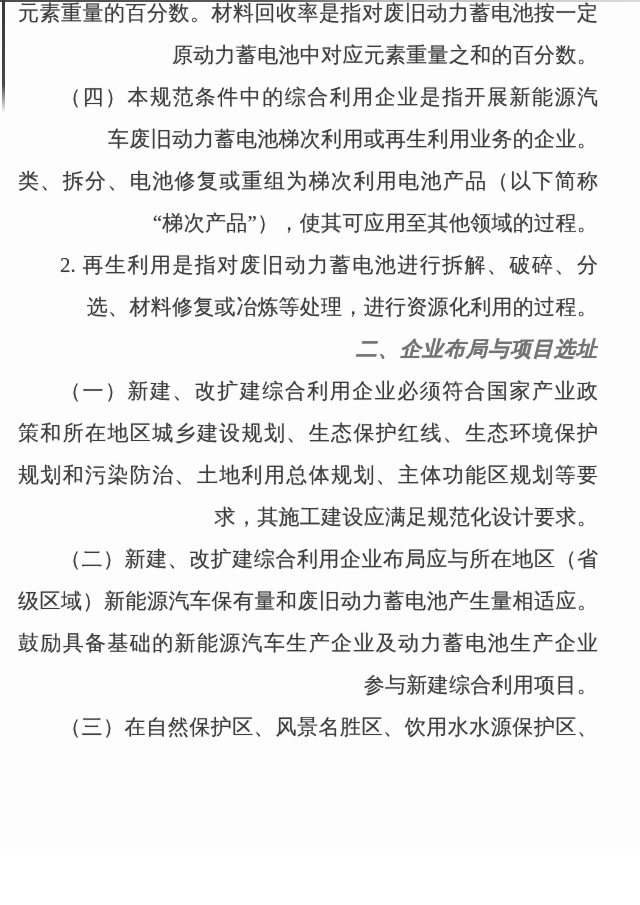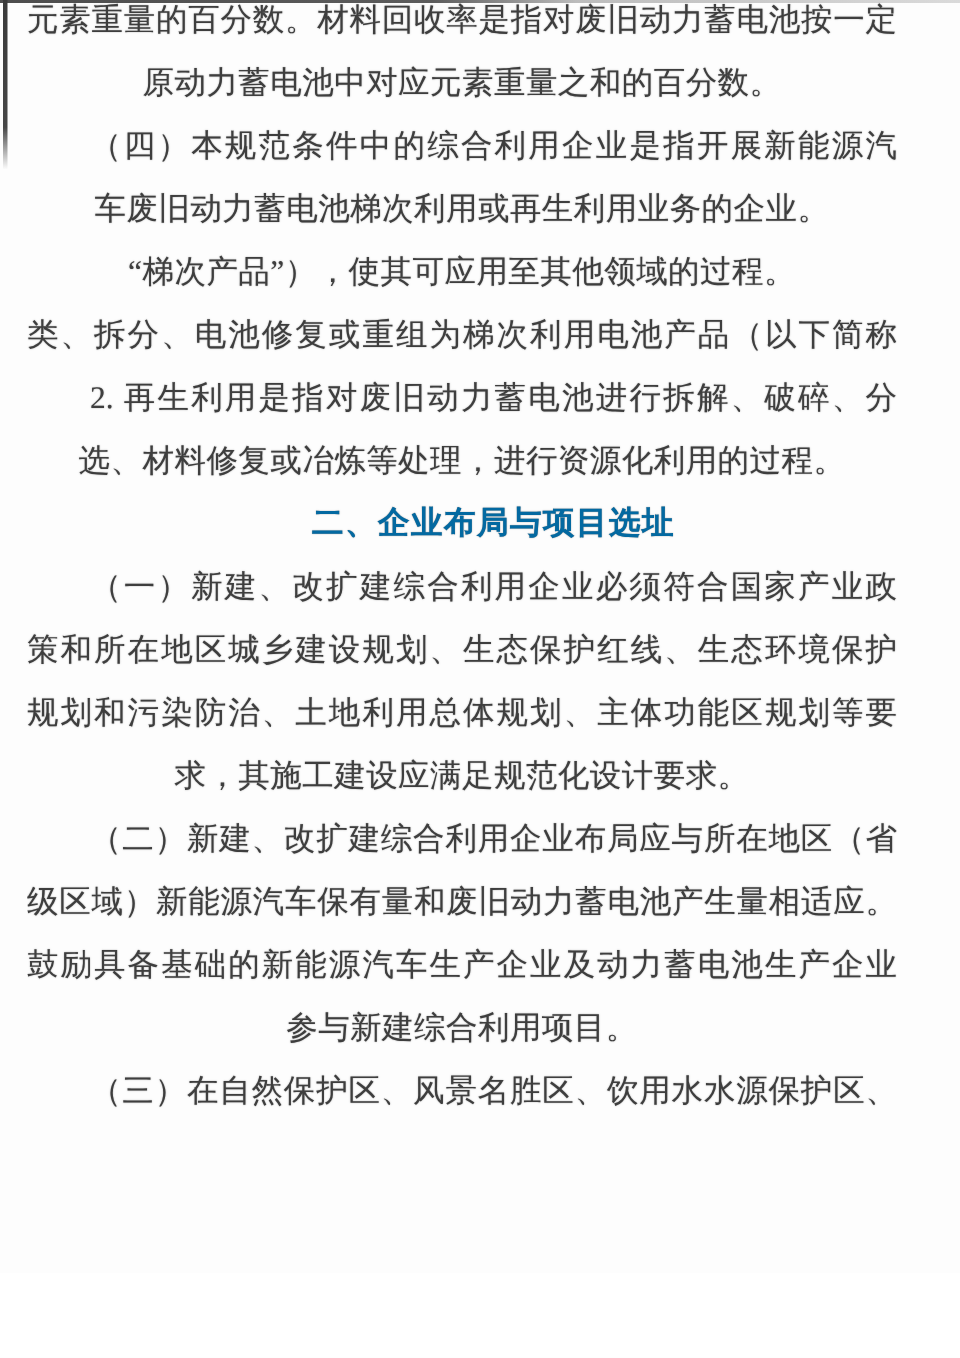--- a/index.html
+++ b/index.html
@@ -44,47 +44,48 @@
     white-space: normal;
     overflow: hidden;
   }
   .line.fill {
     text-align: justify;
     text-align-last: justify;
     -moz-text-align-last: justify;
     text-justify: inter-character;
   }
   .line.plain {
-    text-align: center;
+    text-align: right;
     letter-spacing: 0.3px;
   }
   .line.indent {
     text-indent: 2em;
   }
   .line.heading {
     font-family: "Liberation Sans", "DejaVu Sans", sans-serif;
     font-weight: 700;
-    color: #0369a1;
+    color: #737373;
     text-shadow: 0 0 0.8px rgba(45,45,45,0.6);
     letter-spacing: 1px;
+    font-style: italic;
   }
 </style>
 </head>
 <body>
 
 <div class="page">
   <div class="artifact-top"></div>
   <div class="artifact-left"></div>
   <div class="content" id="doc-content">
       <div class="line fill">元素重量的百分数。材料回收率是指对废旧动力蓄电池按一定</div>
       <div class="line plain">原动力蓄电池中对应元素重量之和的百分数。</div>
       <div class="line fill indent">（四）本规范条件中的综合利用企业是指开展新能源汽</div>
       <div class="line plain">车废旧动力蓄电池梯次利用或再生利用业务的企业。</div>
+      <div class="line fill">类、拆分、电池修复或重组为梯次利用电池产品（以下简称</div>
       <div class="line plain">“梯次产品”），使其可应用至其他领域的过程。</div>
-      <div class="line fill">类、拆分、电池修复或重组为梯次利用电池产品（以下简称</div>
       <div class="line fill indent">2. 再生利用是指对废旧动力蓄电池进行拆解、破碎、分</div>
       <div class="line plain">选、材料修复或冶炼等处理，进行资源化利用的过程。</div>
       <div class="line plain indent heading">二、企业布局与项目选址</div>
       <div class="line fill indent">（一）新建、改扩建综合利用企业必须符合国家产业政</div>
       <div class="line fill">策和所在地区城乡建设规划、生态保护红线、生态环境保护</div>
       <div class="line fill">规划和污染防治、土地利用总体规划、主体功能区规划等要</div>
       <div class="line plain">求，其施工建设应满足规范化设计要求。</div>
       <div class="line fill indent">（二）新建、改扩建综合利用企业布局应与所在地区（省</div>
       <div class="line fill">级区域）新能源汽车保有量和废旧动力蓄电池产生量相适应。</div>
       <div class="line fill">鼓励具备基础的新能源汽车生产企业及动力蓄电池生产企业</div>

